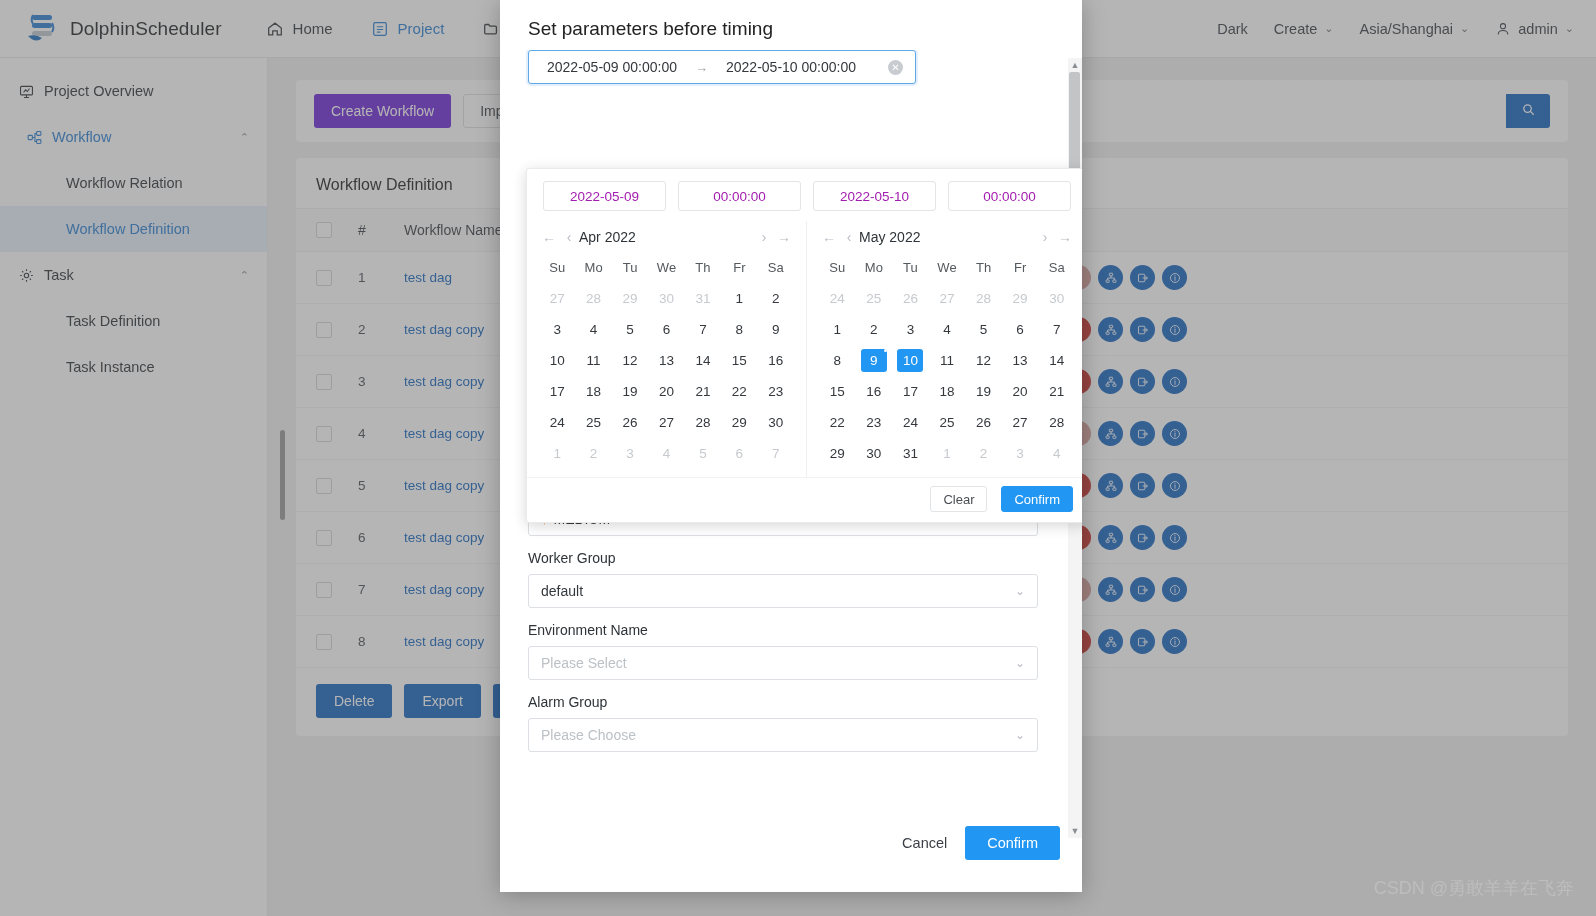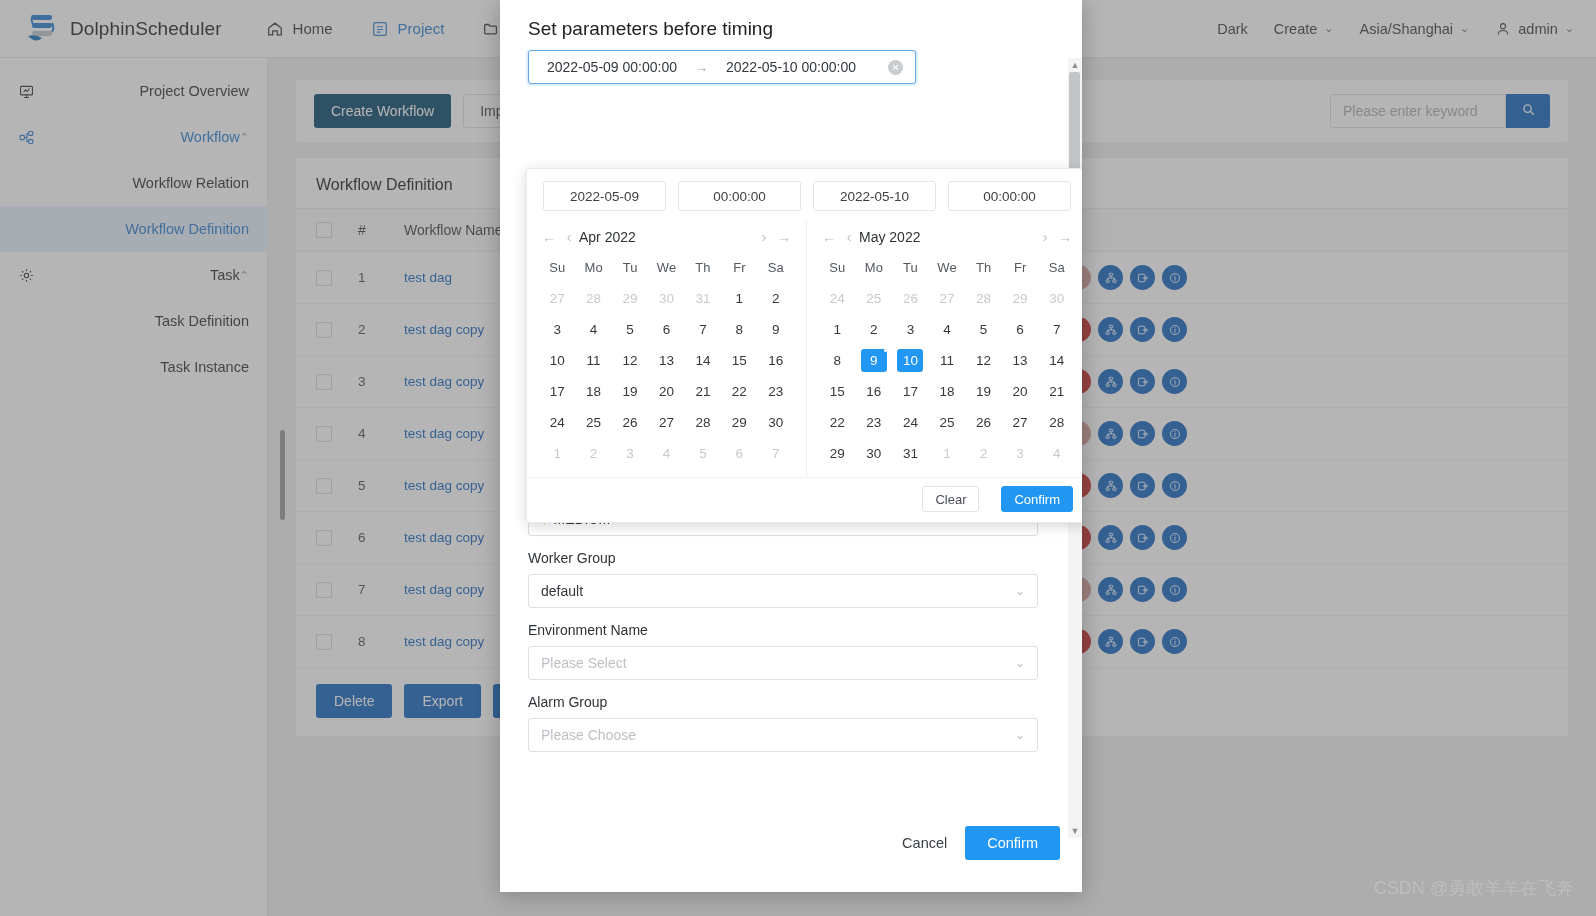--- a/index.html
+++ b/index.html
@@ -27,36 +27,36 @@
   .topnav-item { display: flex; align-items: center; gap: 9px; font-size: 15px; color: #33383d; cursor: pointer; }
   .topnav-item.active { color: #2a7fd4; }
   .ic { display: inline-flex; align-items: center; justify-content: center; }
 
   .topright { margin-left: auto; display: flex; align-items: center; gap: 26px; font-size: 14.5px; color: #3a3f45; }
   .topright .cell { display: flex; align-items: center; gap: 7px; cursor: pointer; }
   .caret { font-size: 11px; color: #6b7075; }
 
   .sidebar {
     position: absolute; top: 58px; left: 0; width: 268px; bottom: 0;
-    background: #ffffff; border-right: 1px solid #ececec; padding-top: 10px; text-align: right;
+    background: #ffffff; border-right: 1px solid #ececec; padding-top: 10px;
   }
   .side-item { display: flex; align-items: center; height: 46px; padding: 0 18px; font-size: 14.5px; color: #2e3338; cursor: pointer; }
   .side-item .si-ic { width: 26px; display: inline-flex; }
   .side-item .si-label { flex: 1; }
-  .side-item.group.open { color: #2a7fd4; }
+  .side-item.group.open { color: #2a7fd4; margin-left: 8px; }
   .side-item.sub { padding-left: 66px; }
   .side-item.sub.active { background: #e8f1fb; color: #2a7fd4; }
   .side-chev { font-size: 11px; color: #8d9399; }
 
   .content { position: absolute; top: 58px; left: 268px; right: 0; bottom: 0; padding: 22px 28px; }
   .card { background: #fff; border-radius: 4px; }
   .toolbar-card { padding: 14px 18px; display: flex; align-items: center; margin-bottom: 16px; }
   .btn { height: 34px; border-radius: 3px; font-size: 14px; padding: 0 16px; border: 1px solid transparent; cursor: pointer;
          display: inline-flex; align-items: center; justify-content: center; font-family: inherit; }
-  .btn-primary { background: #0c4a6e; color: #fff; }
+  .btn-primary { background: #6d28d9; color: #fff; }
   .btn-default { background: #fff; color: #3a3f45; border-color: #dcdfe3; margin-left: 12px; }
   .search-wrap { margin-left: auto; display: flex; align-items: center; }
   .search-input { width: 176px; height: 34px; border: 1px solid #dcdfe3; border-radius: 3px 0 0 3px;
                   padding: 0 12px; font-size: 14px; color: #3a3f45; outline: none; font-family: inherit; background: #fff; }
   .search-input::placeholder { color: #a9aeb3; }
   .search-btn { width: 44px; height: 34px; background: #1565c0; border-radius: 0 3px 3px 0; display: flex;
                 align-items: center; justify-content: center; cursor: pointer; }
 
   .table-card { padding: 0 0 14px 0; }
   .table-title { font-size: 16px; color: #222; padding: 18px 20px 14px 20px; }
@@ -105,38 +105,38 @@
   .clear-circle { margin-left: auto; width: 15px; height: 15px; border-radius: 50%; background: #c8ccd0;
                   color: #fff; font-size: 10px; display: flex; align-items: center; justify-content: center; cursor: pointer; }
 
   
   .dp-panel {
     position: absolute; left: 26px; top: 118px; width: 562px; background: #fff;
     border: 1px solid #eaeaea; border-radius: 3px; box-shadow: 0 3px 14px rgba(0,0,0,.16); z-index: 30;
   }
   .dp-inputs { display: flex; gap: 12px; padding: 12px 16px 10px 16px; }
   .dp-in { height: 30px; border: 1px solid #e2e5e8; border-radius: 3px; display: flex; align-items: center;
-           justify-content: center; font-size: 13.5px; color: #404040; }
+           justify-content: center; font-size: 13.5px; color: #a21caf; }
   .dp-in.w-date { width: 128px; }
   .dp-in.w-time { width: 128px; }
   .dp-cals { display: flex; }
   .dp-cal { width: 281px; padding: 0 12px 8px 12px; }
   .dp-cal.left { border-right: 1px solid #f0f0f0; }
   .dp-head { display: flex; align-items: center; height: 32px; font-size: 14px; color: #2f3438; }
   .dp-nav { color: #b8bdc2; font-size: 14px; width: 20px; text-align: center; cursor: pointer; }
   .dp-mon { flex: 1; }
   .dp-grid { display: grid; grid-template-columns: repeat(7, 1fr); }
   .dp-wd { font-size: 13px; color: #54595e; text-align: center; height: 30px; line-height: 30px; }
   .dp-day { height: 31px; display: flex; align-items: center; justify-content: center; font-size: 13.5px;
             color: #35393e; cursor: pointer; position: relative; }
   .dp-day.out { color: #c6cace; }
   .dp-day .pill { width: 26px; height: 23px; display: flex; align-items: center; justify-content: center; border-radius: 3px; }
   .dp-day.sel .pill { background: #2196f3; color: #fff; }
   .dp-day .today-dot { position: absolute; top: 4px; right: 5px; width: 3px; height: 3px; border-radius: 50%; background: #fff; }
-  .dp-foot { display: flex; justify-content: flex-end; align-items: center; gap: 22px; padding: 8px 14px 10px 14px;
+  .dp-foot { display: flex; justify-content: flex-end; align-items: center; gap: 14px; padding: 8px 14px 10px 14px;
              border-top: 1px solid #f2f2f2; }
   .dp-btn { height: 26px; padding: 0 12px; font-size: 13px; border-radius: 3px; display: inline-flex; align-items: center;
             cursor: pointer; border: 1px solid #e2e5e8; background: #fff; color: #4a4f55; font-family: inherit; }
   .dp-btn.primary { background: #2196f3; border-color: #2196f3; color: #fff; }
 
   .modal-scroll { position: absolute; right: 0; top: 58px; width: 14px; bottom: 54px; background: #f4f4f4; }
   .ms-arrow { width: 14px; height: 14px; display: flex; align-items: center; justify-content: center; font-size: 9px; color: #8a8f94; }
   .ms-thumb { position: absolute; top: 14px; left: 1px; width: 11px; height: 170px; background: #c2c4c6; border-radius: 2px; }
   .ms-arrow.bot { position: absolute; bottom: 0; left: 0; }
 
@@ -274,21 +274,20 @@
       </div>
     </div>
 
     <div class="side-scroll"></div>
 
     <div class="content">
       <div class="card toolbar-card">
         <button class="btn btn-primary">Create Workflow</button>
         <button class="btn btn-default">Import</button>
         <div class="search-wrap">
-          <input class="search-input" placeholder="Please enter keyword" style="">
           <div class="search-btn">
             <span>
               <svg width="15" height="15" viewBox="0 0 20 20" fill="none" stroke="#fff" stroke-width="1.7">
                 <circle cx="8.7" cy="8.7" r="5"></circle>
                   <path d="M12.5 12.5L17 17"></path>
               </svg>
             </span>
           </div>
         </div>
       </div>

